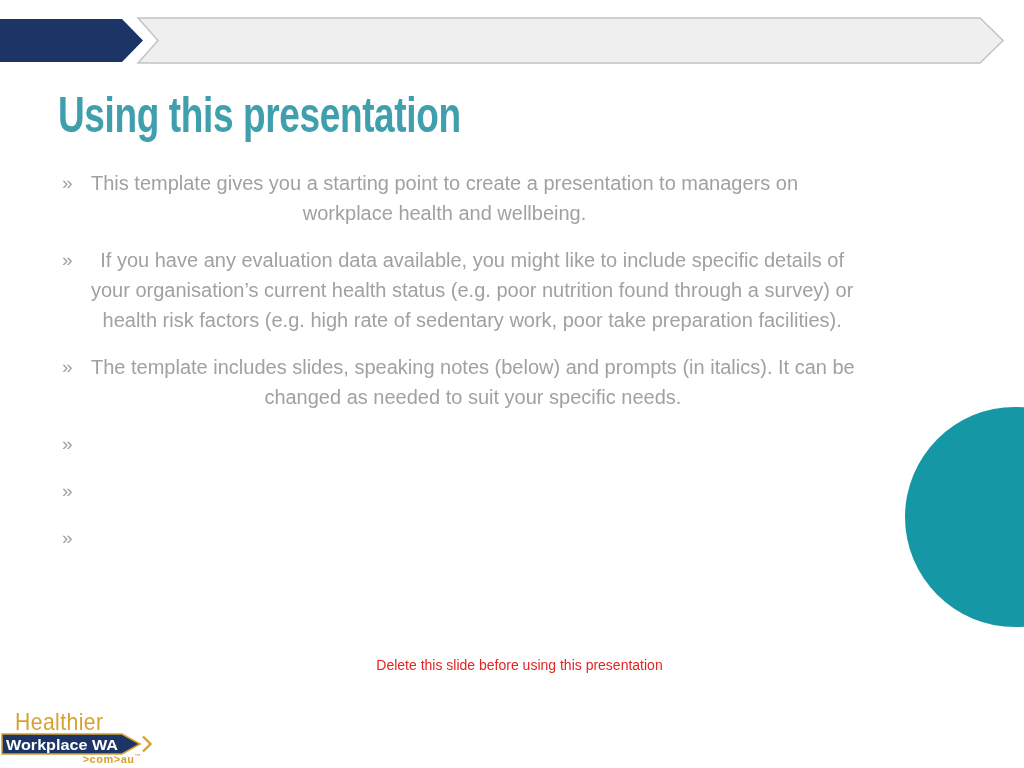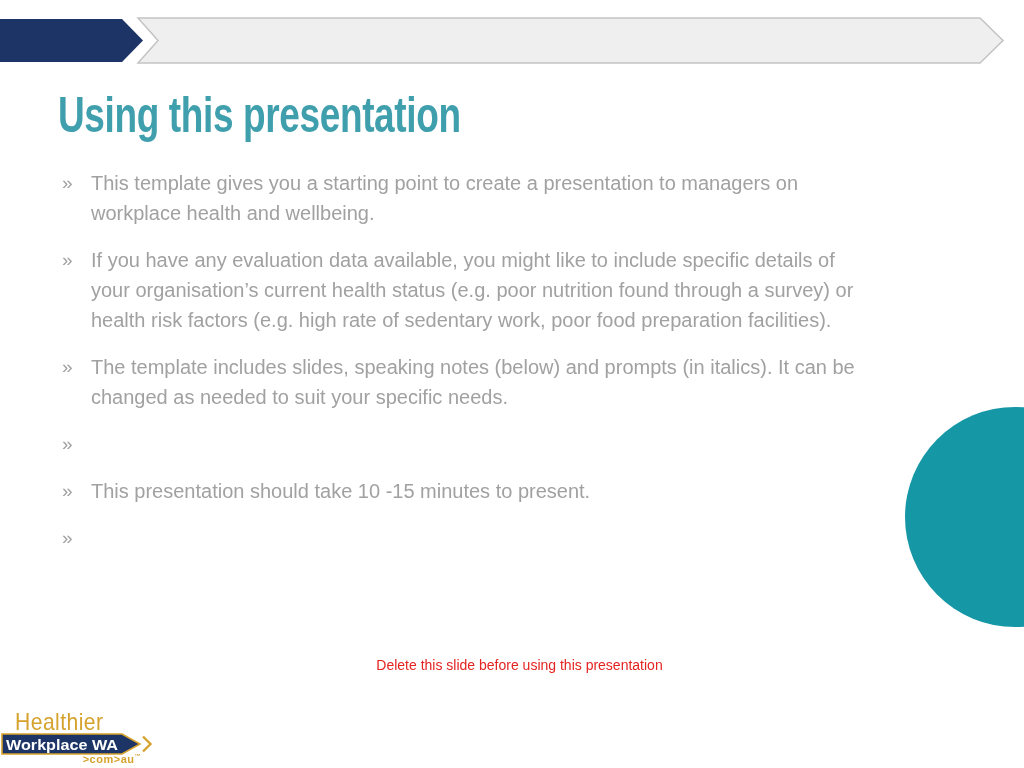--- a/index.html
+++ b/index.html
@@ -49,21 +49,21 @@
     color: #a1a1a1;
     font-size: 20px;
     line-height: 30px;
   }
   .bullet-marker {
     flex: 0 0 29px;
     width: 29px;
     font-size: 19px;
     color: #a1a1a1;
   }
-  .bullet-text { white-space: pre; }
+  .bullet-text { white-space: pre; text-align: center; }
 
   
   .warning {
     position: absolute;
     left: 0;
     top: 650px;
     width: 100%;
     text-align: center;
     color: #e32421;
     font-size: 14px;
@@ -122,33 +122,32 @@
   <ul class="bullets">
     <li>
       <span class="bullet-marker">»</span>
       <span class="bullet-text">This template gives you a starting point to create a presentation to managers on
 workplace health and wellbeing.</span>
     </li>
     <li>
       <span class="bullet-marker">»</span>
       <span class="bullet-text">If you have any evaluation data available, you might like to include specific details of
 your organisation’s current health status (e.g. poor nutrition found through a survey) or
-health risk factors (e.g. high rate of sedentary work, poor food preparation facilities).</span>
+health risk factors (e.g. high rate of sedentary work, poor take preparation facilities).</span>
     </li>
     <li>
       <span class="bullet-marker">»</span>
       <span class="bullet-text">The template includes slides, speaking notes (below) and prompts (in italics). It can be
 changed as needed to suit your specific needs.</span>
     </li>
     <li>
       <span class="bullet-marker">»</span>
     </li>
     <li>
       <span class="bullet-marker">»</span>
-      <span class="bullet-text">This presentation should take 10 -15 minutes to present.</span>
     </li>
     <li>
       <span class="bullet-marker">»</span>
     </li>
   </ul>
 
   <div class="warning">Delete this slide before using this presentation</div>
 
   <div class="teal-circle"></div>
 

